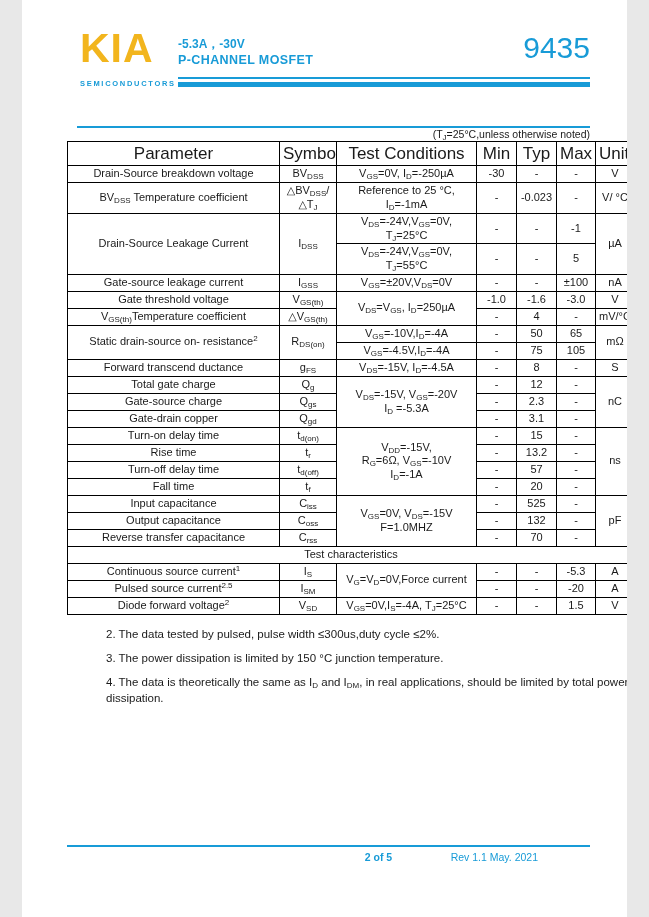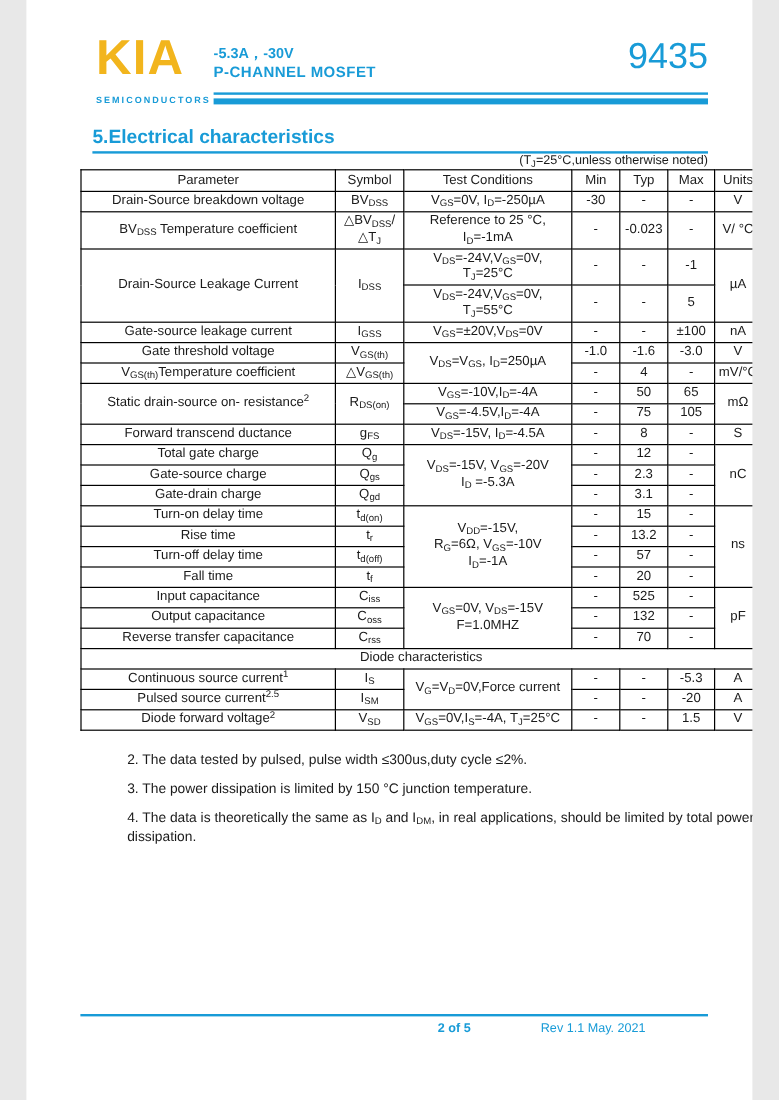--- a/index.html
+++ b/index.html
@@ -59,21 +59,21 @@
     font-size:11px;color:var(--ink);
   }
   table.ec th, table.ec td{
     border:1px solid #000;
     padding:1px 3px;
     text-align:center;
     vertical-align:middle;
     line-height:1.25;
     overflow:hidden;
   }
-  table.ec th{font-weight:normal;font-size:11px;height:15px;}
+  table.ec th{font-weight:normal;font-size:17px;height:15px;}
   table.ec td{height:14px;}
   td.param{text-align:left;padding-left:6px;}
   td.section-row{text-align:left;padding-left:6px;height:13px;font-size:11px;}
   sub{font-size:8px;vertical-align:-2px;line-height:0;}
   sup{font-size:8px;vertical-align:4px;line-height:0;}
   
   .notes{
     position:absolute;left:58px;top:626px;width:558px;
     font-size:11.5px;line-height:1.46;color:var(--ink);
   }
@@ -96,21 +96,20 @@
 <div class="page">
 
   <div class="logo">KIA</div>
   <div class="logo-sub">SEMICONDUCTORS</div>
   <div class="rating">-5.3A，-30V</div>
   <div class="device">P-CHANNEL MOSFET</div>
   <div class="part">9435</div>
   <div class="rule-thin"></div>
   <div class="rule-thick"></div>
 
-  <div class="section-title">5.Electrical characteristics</div>
   <div class="section-rule"></div>
   <div class="cond-note">(T<sub>J</sub>=25°C,unless otherwise noted)</div>
 
   <table class="ec">
     <colgroup>
       <col style="width:212px">
         <col style="width:57px">
         <col style="width:140px">
       <col style="width:40px">
         <col style="width:40px">
@@ -222,21 +221,21 @@
         <td rowspan="3">nC</td>
       </tr>
       <tr>
         <td class="param">Gate-source charge</td>
         <td>Q<sub>gs</sub></td>
         <td>-</td>
         <td>2.3</td>
         <td>-</td>
       </tr>
       <tr>
-        <td class="param">Gate-drain charge</td>
+        <td class="param">Gate-drain copper</td>
         <td>Q<sub>gd</sub></td>
         <td>-</td>
         <td>3.1</td>
         <td>-</td>
       </tr>
       <tr>
         <td class="param">Turn-on delay time</td>
         <td>t<sub>d(on)</sub></td>
         <td rowspan="4">V<sub>DD</sub>=-15V,<br>R<sub>G</sub>=6Ω, V<sub>GS</sub>=-10V<br>I<sub>D</sub>=-1A</td>
         <td>-</td>
@@ -282,21 +281,21 @@
         <td>-</td>
       </tr>
       <tr>
         <td class="param">Reverse transfer capacitance</td>
         <td>C<sub>rss</sub></td>
         <td>-</td>
         <td>70</td>
         <td>-</td>
       </tr>
       <tr>
-        <td class="section-row" colspan="7">Diode characteristics</td>
+        <td class="section-row" colspan="7">Test characteristics</td>
       </tr>
       <tr>
         <td class="param">Continuous source current<sup>1</sup></td>
         <td>I<sub>S</sub></td>
         <td rowspan="2">V<sub>G</sub>=V<sub>D</sub>=0V,Force current</td>
         <td>-</td>
         <td>-</td>
         <td>-5.3</td>
         <td>A</td>
       </tr>

